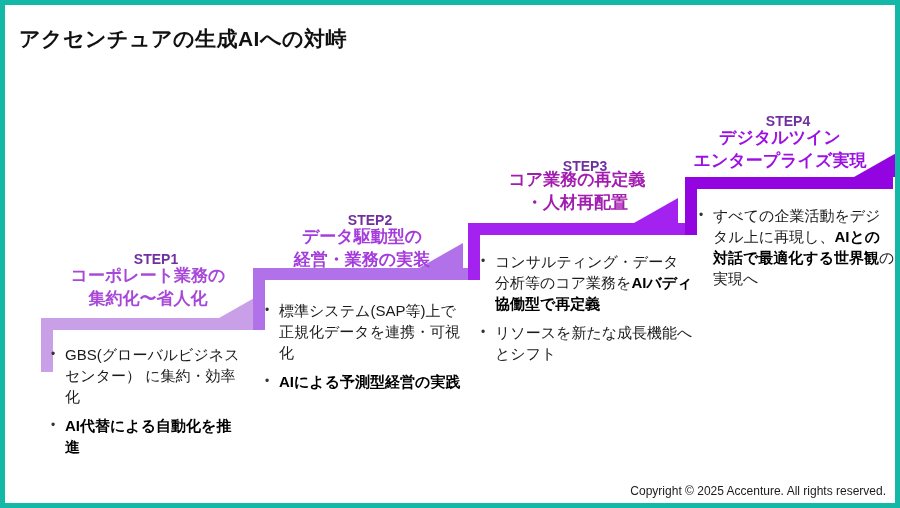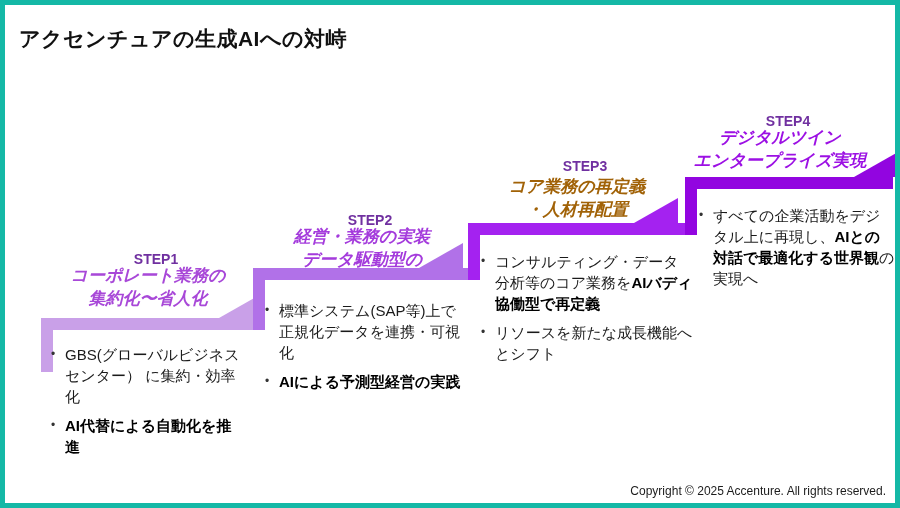--- a/index.html
+++ b/index.html
@@ -26,27 +26,27 @@
   .desc3{left:463px;top:218px;width:12px;height:57px;background:#A422F0;}
   .tri3{position:absolute;left:629px;top:193px;width:0;height:0;
         border-left:44px solid transparent;border-bottom:25px solid #A422F0;}
   .bar4{left:680px;top:172px;width:208px;height:12px;background:#9205E0;}
   .desc4{left:680px;top:172px;width:12px;height:58px;background:#9205E0;}
   .tri4{position:absolute;left:849px;top:147px;width:0;height:0;
         border-left:44px solid transparent;border-bottom:25px solid #9205E0;}
   
   .slabel{position:absolute;margin:8px;text-align:center;font-size:14px;font-weight:700;color:#7030A0;}
   .shead{position:absolute;margin:0;text-align:center;font-size:17px;font-weight:700;line-height:23px;}
-  .shead span{display:block;font-style:italic;}
+  .shead span{display:block;}
   .label1{left:36px;top:238px;width:214px;}
   .head1{left:36px;top:259px;width:214px;color:#A848D8;}
   .label2{left:248px;top:199px;width:218px;}
   .head2{left:248px;top:220px;width:218px;color:#A43BDC;}
   .label3{left:463px;top:145px;width:218px;}
-  .head3{left:463px;top:170px;width:218px;color:#a16207;}
+  .head3{left:463px;top:163px;width:218px;color:#a21caf;}
   .label4{left:665px;top:100px;width:220px;}
   .head4{left:665px;top:121px;width:220px;color:#9C10E4;}
   
   .bullets{position:absolute;margin:0;padding:0;list-style:none;
            font-size:15px;line-height:21px;color:#1a1a1a;}
   .bullets li{display:flex;margin:0 0 8px 0;}
   .bullets .dot{flex:0 0 14px;font-size:12px;color:#333;line-height:21px;}
   .bullets b{font-weight:700;color:#000;}
   .bullets .allbold{font-weight:700;color:#000;}
   .bul1{left:46px;top:339px;width:192px;}
@@ -80,22 +80,22 @@
       <span class="dot">•</span>
       <span class="bt allbold"><span>AI代替による自動化を推進</span></span>
     </li>
   </ul>
 
   <div class="bar bar2"></div>
   <div class="desc desc2"></div>
   <div class="tri2"></div>
   <p class="slabel label2">STEP2</p>
   <h2 class="shead head2">
+    <span>データ駆動型の</span>
     <span>経営・業務の実装</span>
-    <span>データ駆動型の</span>
   </h2>
   <ul class="bullets bul2">
     <li>
       <span class="dot">•</span>
       <span class="bt"><span>標準システム(SAP等)上で正規化データを連携・可視化</span></span>
     </li>
     <li>
       <span class="dot">•</span>
       <span class="bt allbold"><span>AIによる予測型経営の実践</span></span>
     </li>

